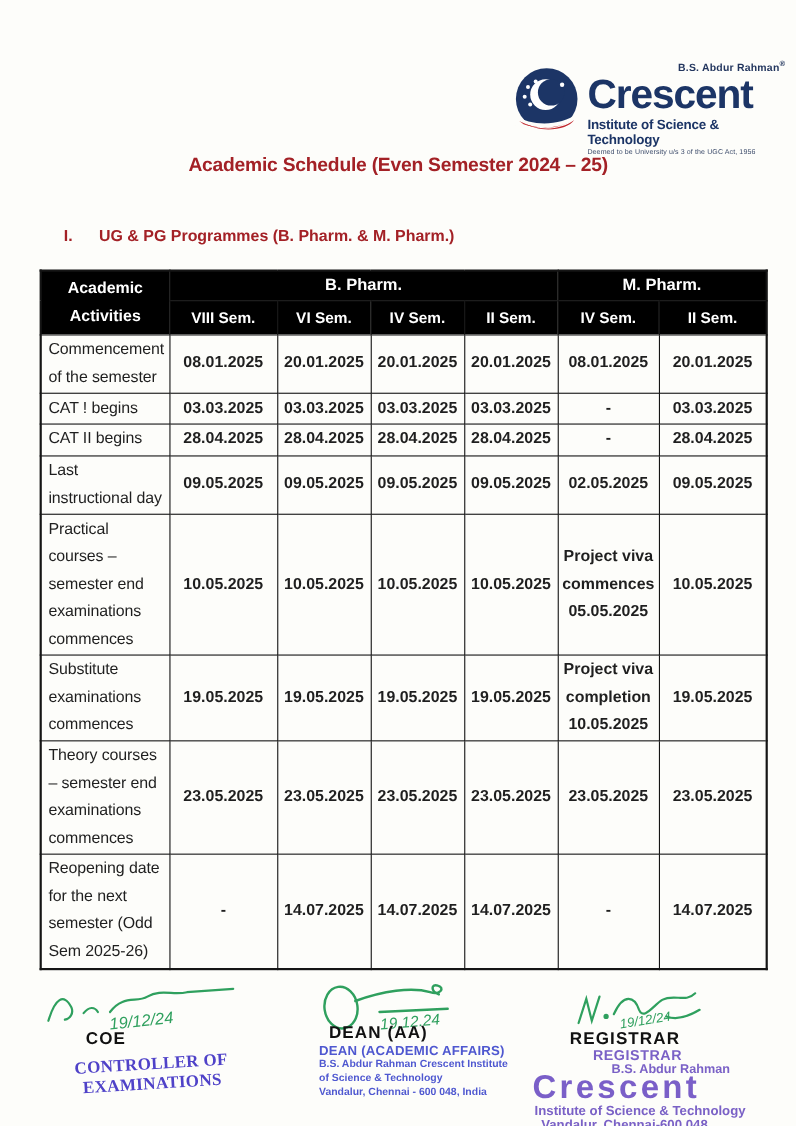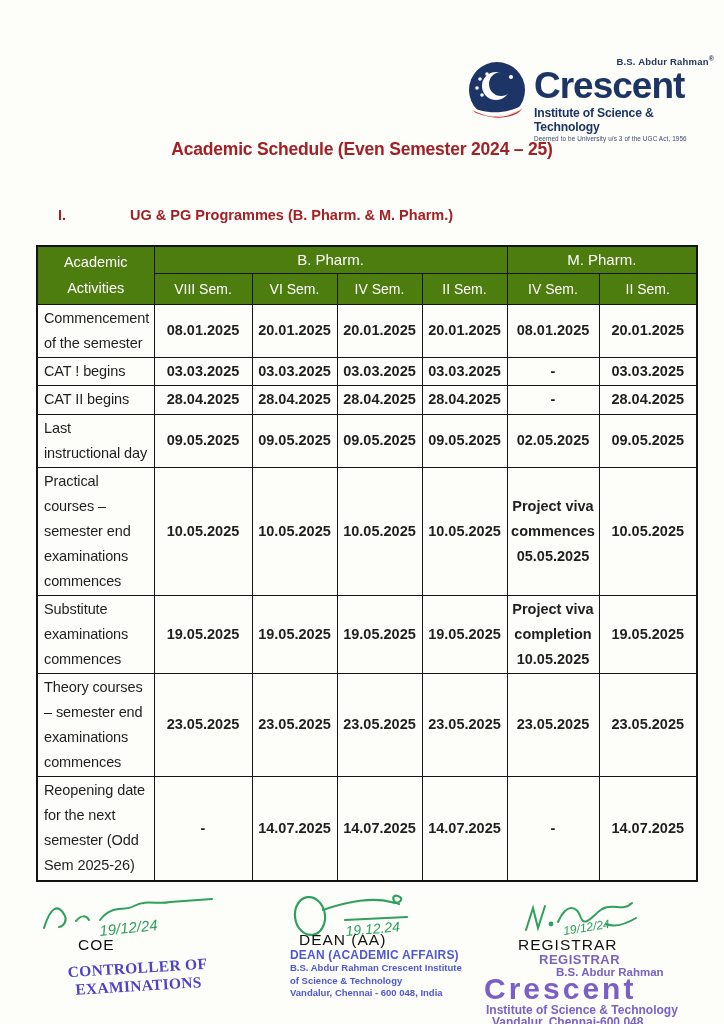--- a/index.html
+++ b/index.html
@@ -17,28 +17,28 @@
   .subtag{font-size:6.4px;color:#3d4c6b;margin-top:1px;letter-spacing:.1px;}
 
   
   .title{position:absolute;left:0;top:139px;width:724px;text-align:center;
          font-size:17.5px;font-weight:bold;color:#a32126;letter-spacing:-.2px;}
   .subtitle{position:absolute;left:0;top:175px;width:724px;text-align:center;
          font-size:14.5px;font-weight:bold;color:#2b3f52;letter-spacing:.2px;}
   .section{position:absolute;left:0;top:207px;width:724px;font-size:14.5px;
          font-weight:bold;color:#a32126;}
   .section .idx{position:absolute;left:58px;}
-  .section .lbl{position:absolute;left:90px;margin-left:40px;}
+  .section .lbl{position:absolute;left:90px;}
 
   
   table.sched{position:absolute;left:36px;top:245px;width:660px;border-collapse:collapse;
          table-layout:fixed;}
   table.sched th,table.sched td{border:1.5px solid #151515;}
   table.sched{border:2px solid #151515;}
-  thead th{background:#4d7c0f;color:#fff;font-weight:normal;padding:0 2px;}
+  thead th{background:#000000;color:#fff;font-weight:bold;padding:0 2px;}
   thead tr.group-row{height:27px;}
   thead tr.sem-row{height:31px;border-radius:14px;}
   th.corner{font-size:14.5px;white-space:pre-line;line-height:26px;}
   th.group{font-size:15px;border-bottom:2px solid #dfe8f2;}
   th.sem{font-size:14px;}
   tbody td{background:#fdfdfa;}
   td.activity{font-size:14.5px;line-height:25px;padding:1px 5px 1px 6px;
          vertical-align:top;text-align:left;color:#1f1f1f;letter-spacing:-.1px;}
   td.val{font-size:14.5px;text-align:center;vertical-align:middle;color:#1f1f1f;
          line-height:25px;padding:0 3px;font-weight:bold;}
@@ -46,21 +46,21 @@
   tbody tr:nth-child(2){height:28px;}
   tbody tr:nth-child(3){height:29px;}
   tbody tr:nth-child(4){height:53px;margin-top:36px;}
   tbody tr:nth-child(5){height:125px;}
   tbody tr:nth-child(6){height:77px;}
   tbody tr:nth-child(7){height:101px;}
   tbody tr:nth-child(8){height:105px;}
 
   
   .sig-svg{position:absolute;}
-  .role{position:absolute;font-size:15.5px;font-weight:normal;color:#111;letter-spacing:1px;}
+  .role{position:absolute;font-size:15.5px;font-weight:bold;color:#111;letter-spacing:1px;}
   .coe-role{left:78px;top:936px;}
   .dean-role{left:299px;top:931px;}
   .reg-role{left:518px;top:936px;}
   .coe-stamp{position:absolute;left:30px;top:959px;width:216px;text-align:center;
        font-family:"Liberation Serif",serif;font-weight:bold;font-size:15.5px;
        color:#4f42c8;transform:rotate(-3.5deg);letter-spacing:.3px;}
   .dean-stamp{position:absolute;left:262px;top:948px;width:178px;text-align:left;
        color:#4f58d0;margin-left:28px;}
   .dean-stamp .l1{font-size:12px;font-weight:bold;line-height:14px;letter-spacing:.2px;}
   .dean-stamp .l2{font-size:9.5px;line-height:12.5px;font-weight:bold;}

